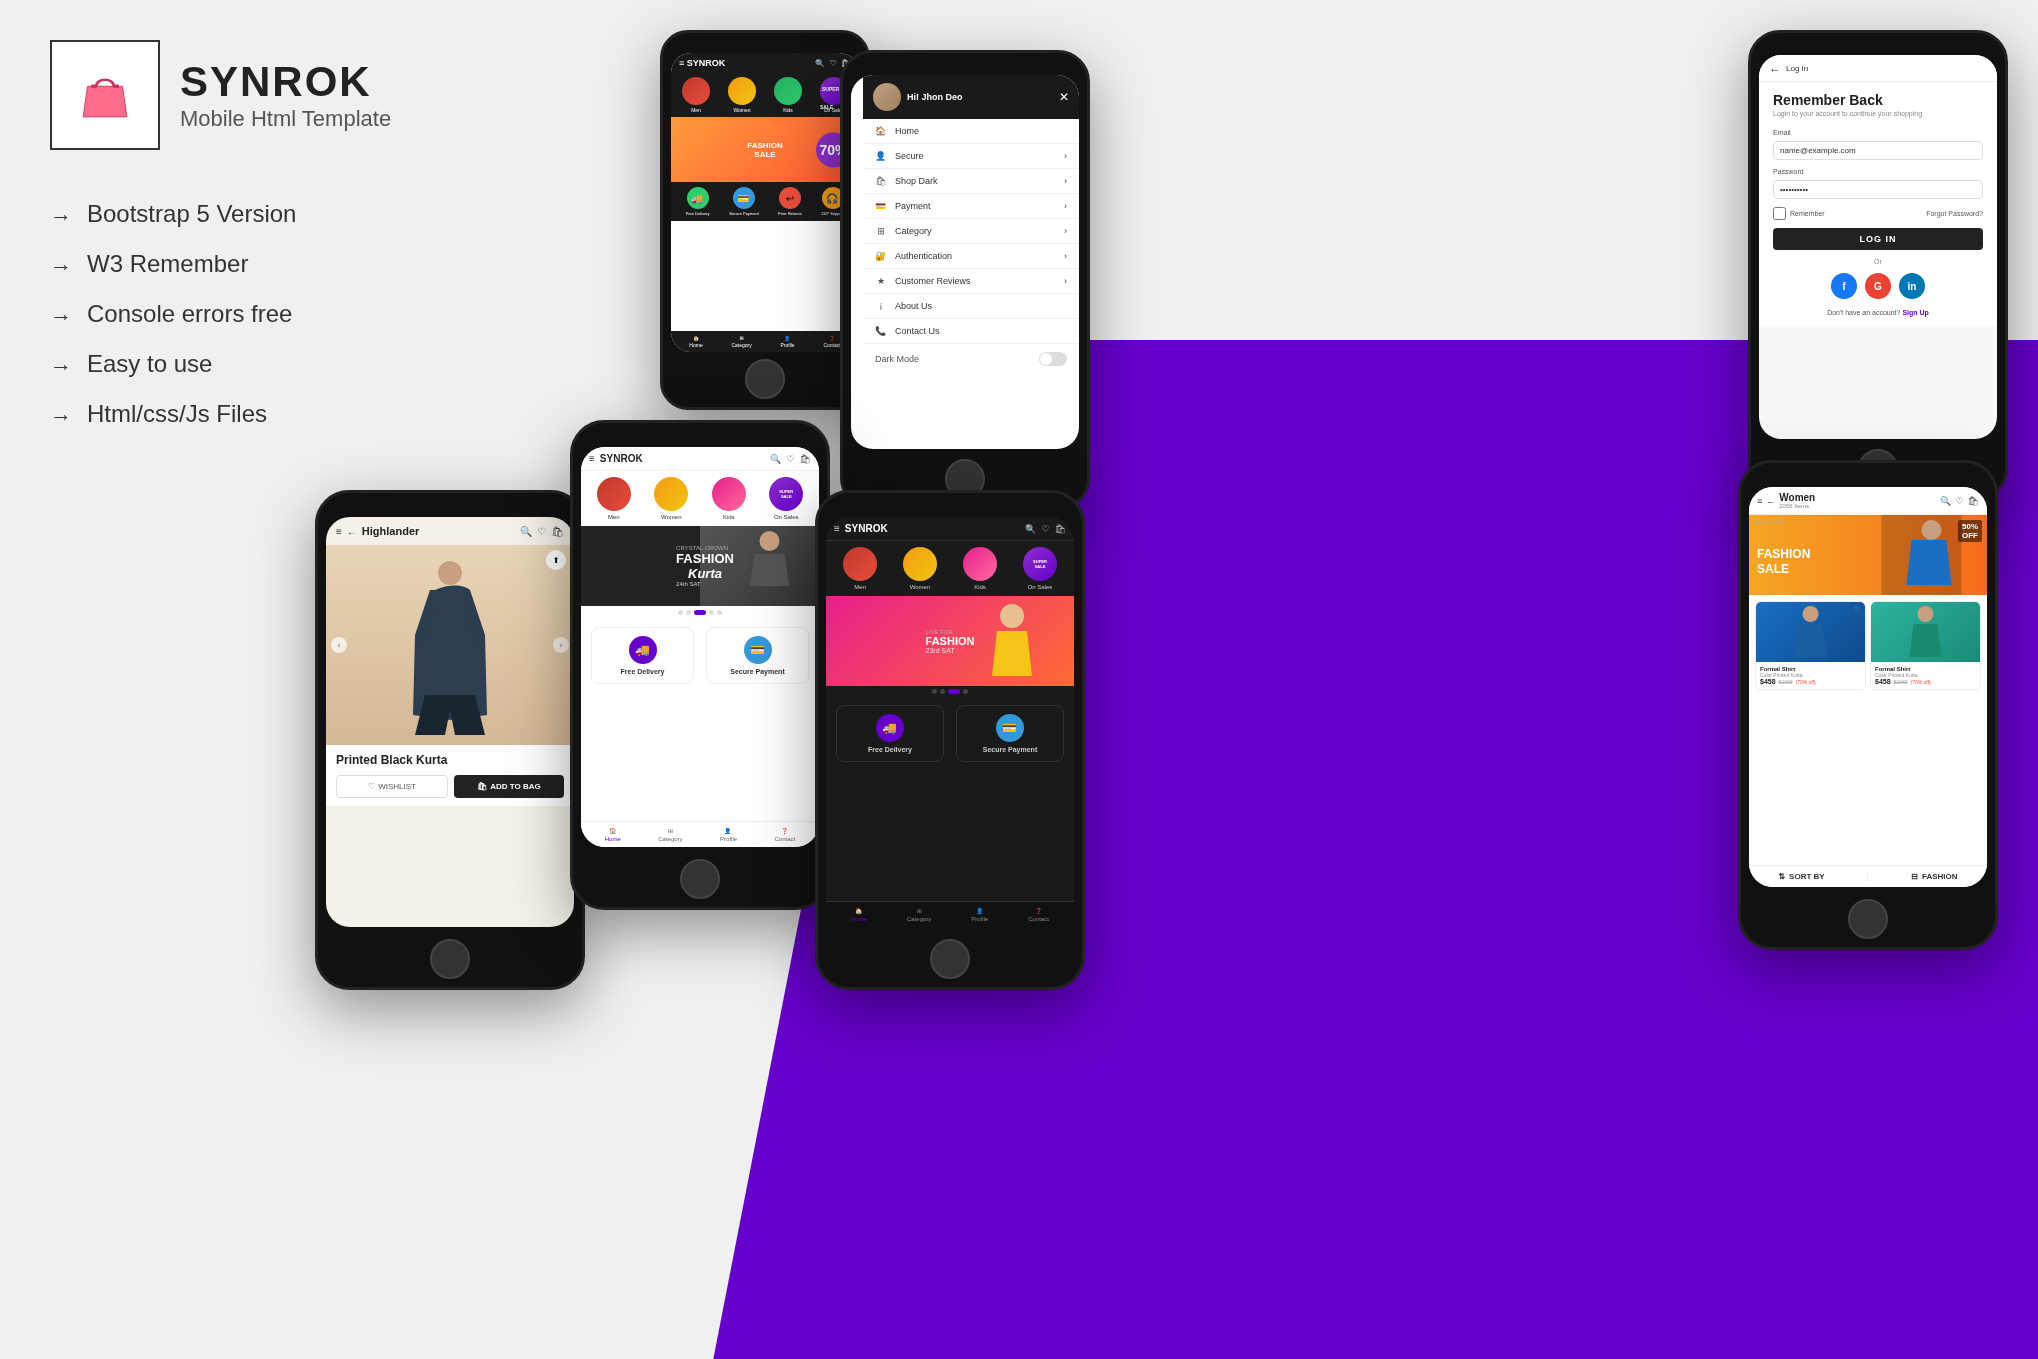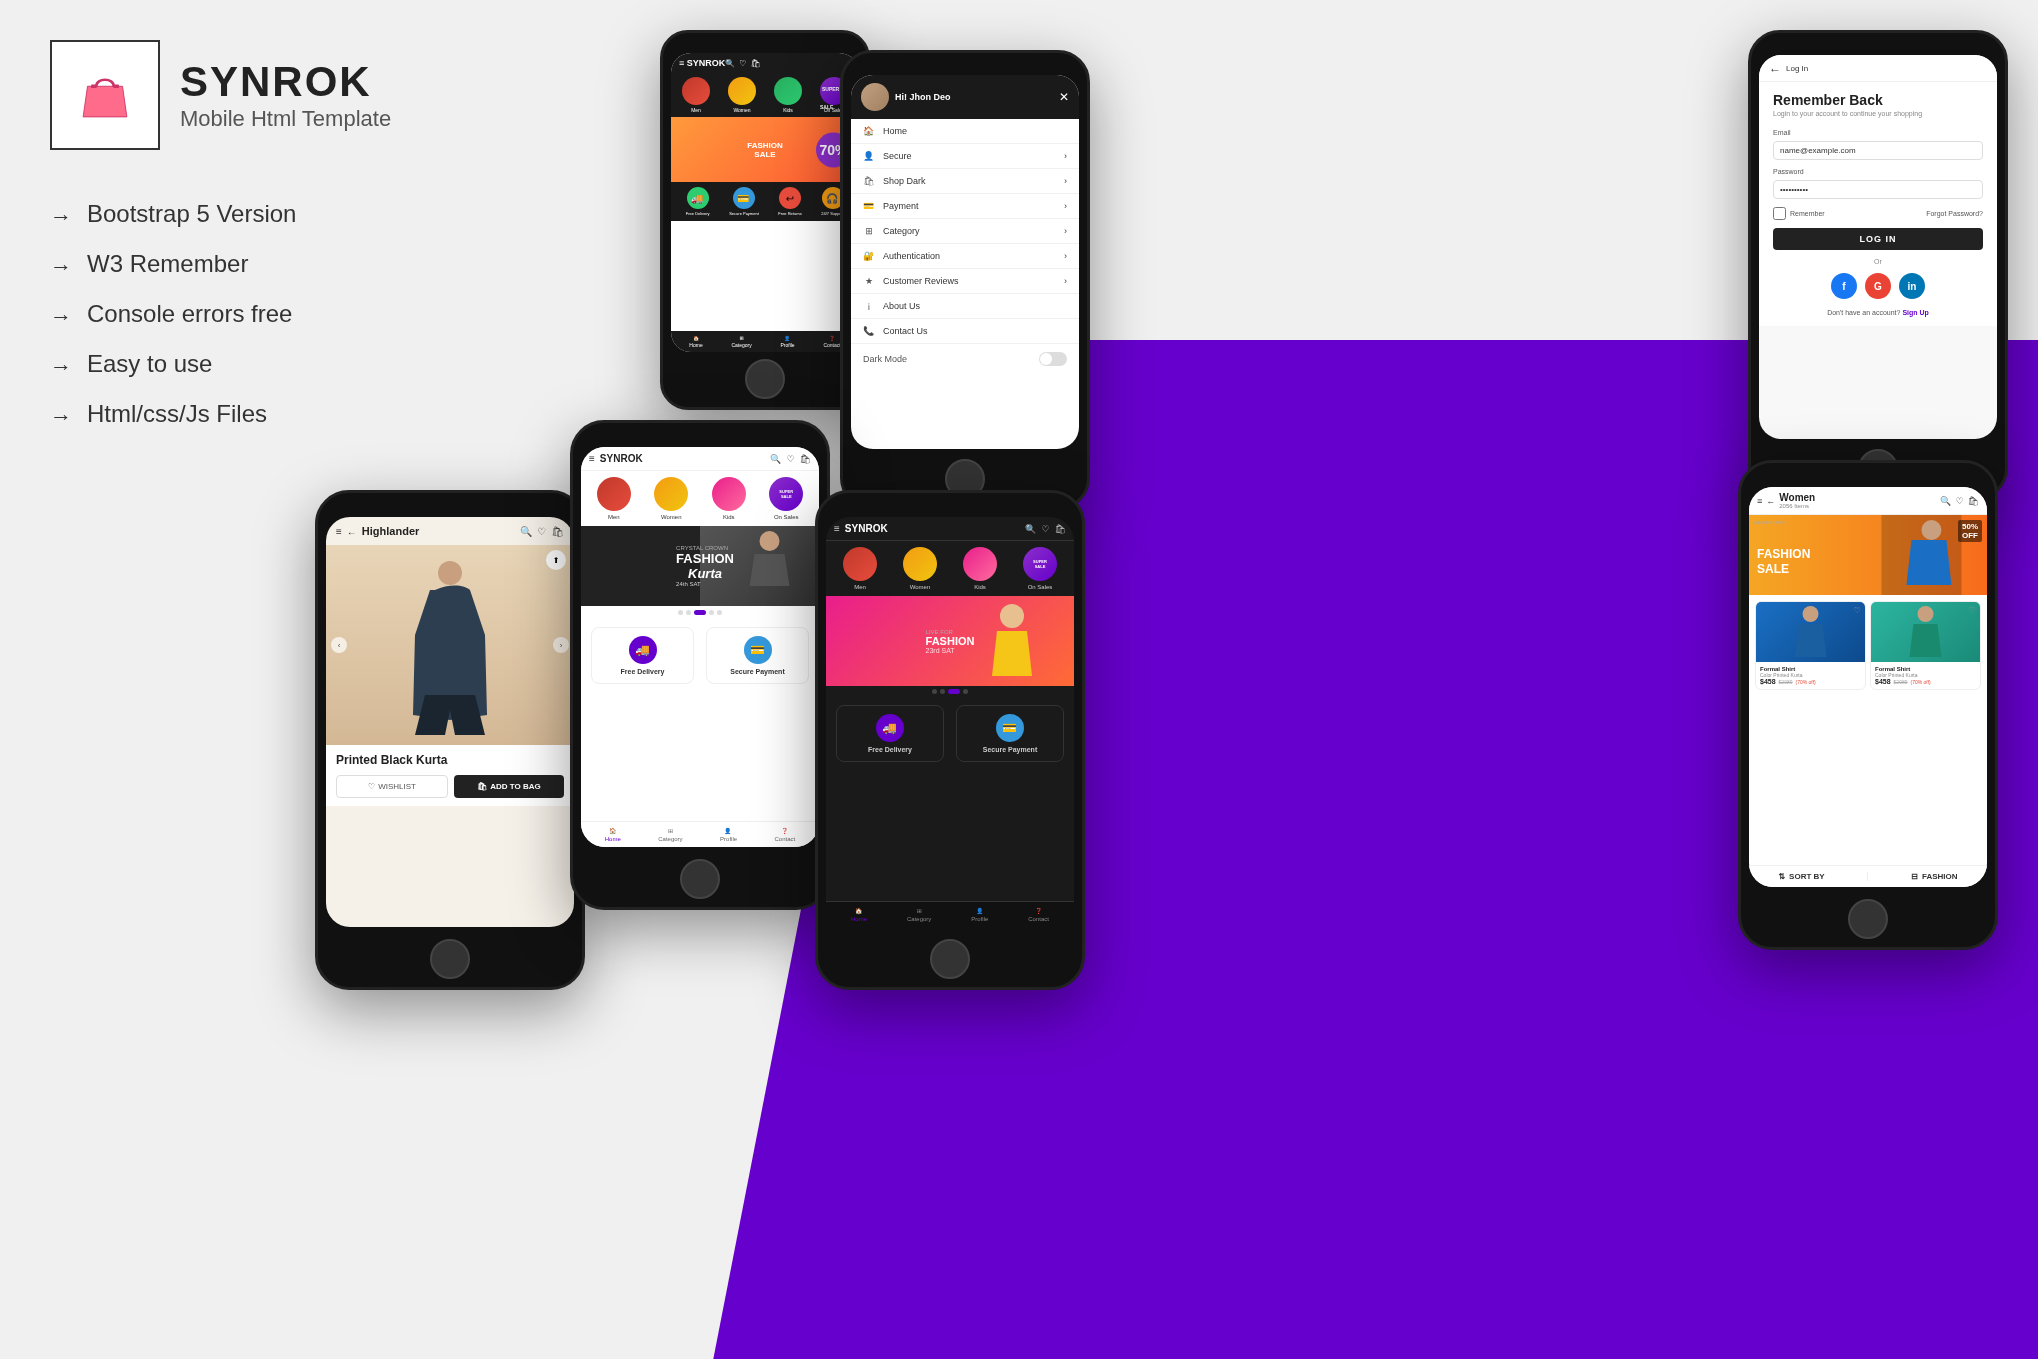--- a/index.html
+++ b/index.html
@@ -157,20 +157,21 @@
       top: 20px; left: 8px; right: 8px; bottom: 55px;
       border-radius: 20px;
     }
 
     
     .p1-header {
       background: #1a1a1a;
       padding: 5px 8px;
       display: flex;
       align-items: center;
+      justify-content: space-between;
     }
 
     .p1-logo {
       color: white;
       font-size: 9px;
       font-weight: bold;
     }
 
     .p1-icons {
       display: flex;
@@ -294,20 +295,21 @@
       width: 250px;
       height: 460px;
       top: 50px;
       left: 840px;
       border-radius: 32px;
     }
 
     .phone2 .phone-screen {
       top: 22px; left: 8px; right: 8px; bottom: 58px;
       border-radius: 22px;
+      padding-left: 12px;
     }
 
     .p2-header {
       background: #1a1a1a;
       padding: 8px 10px;
       display: flex;
       align-items: center;
       justify-content: space-between;
     }
 

